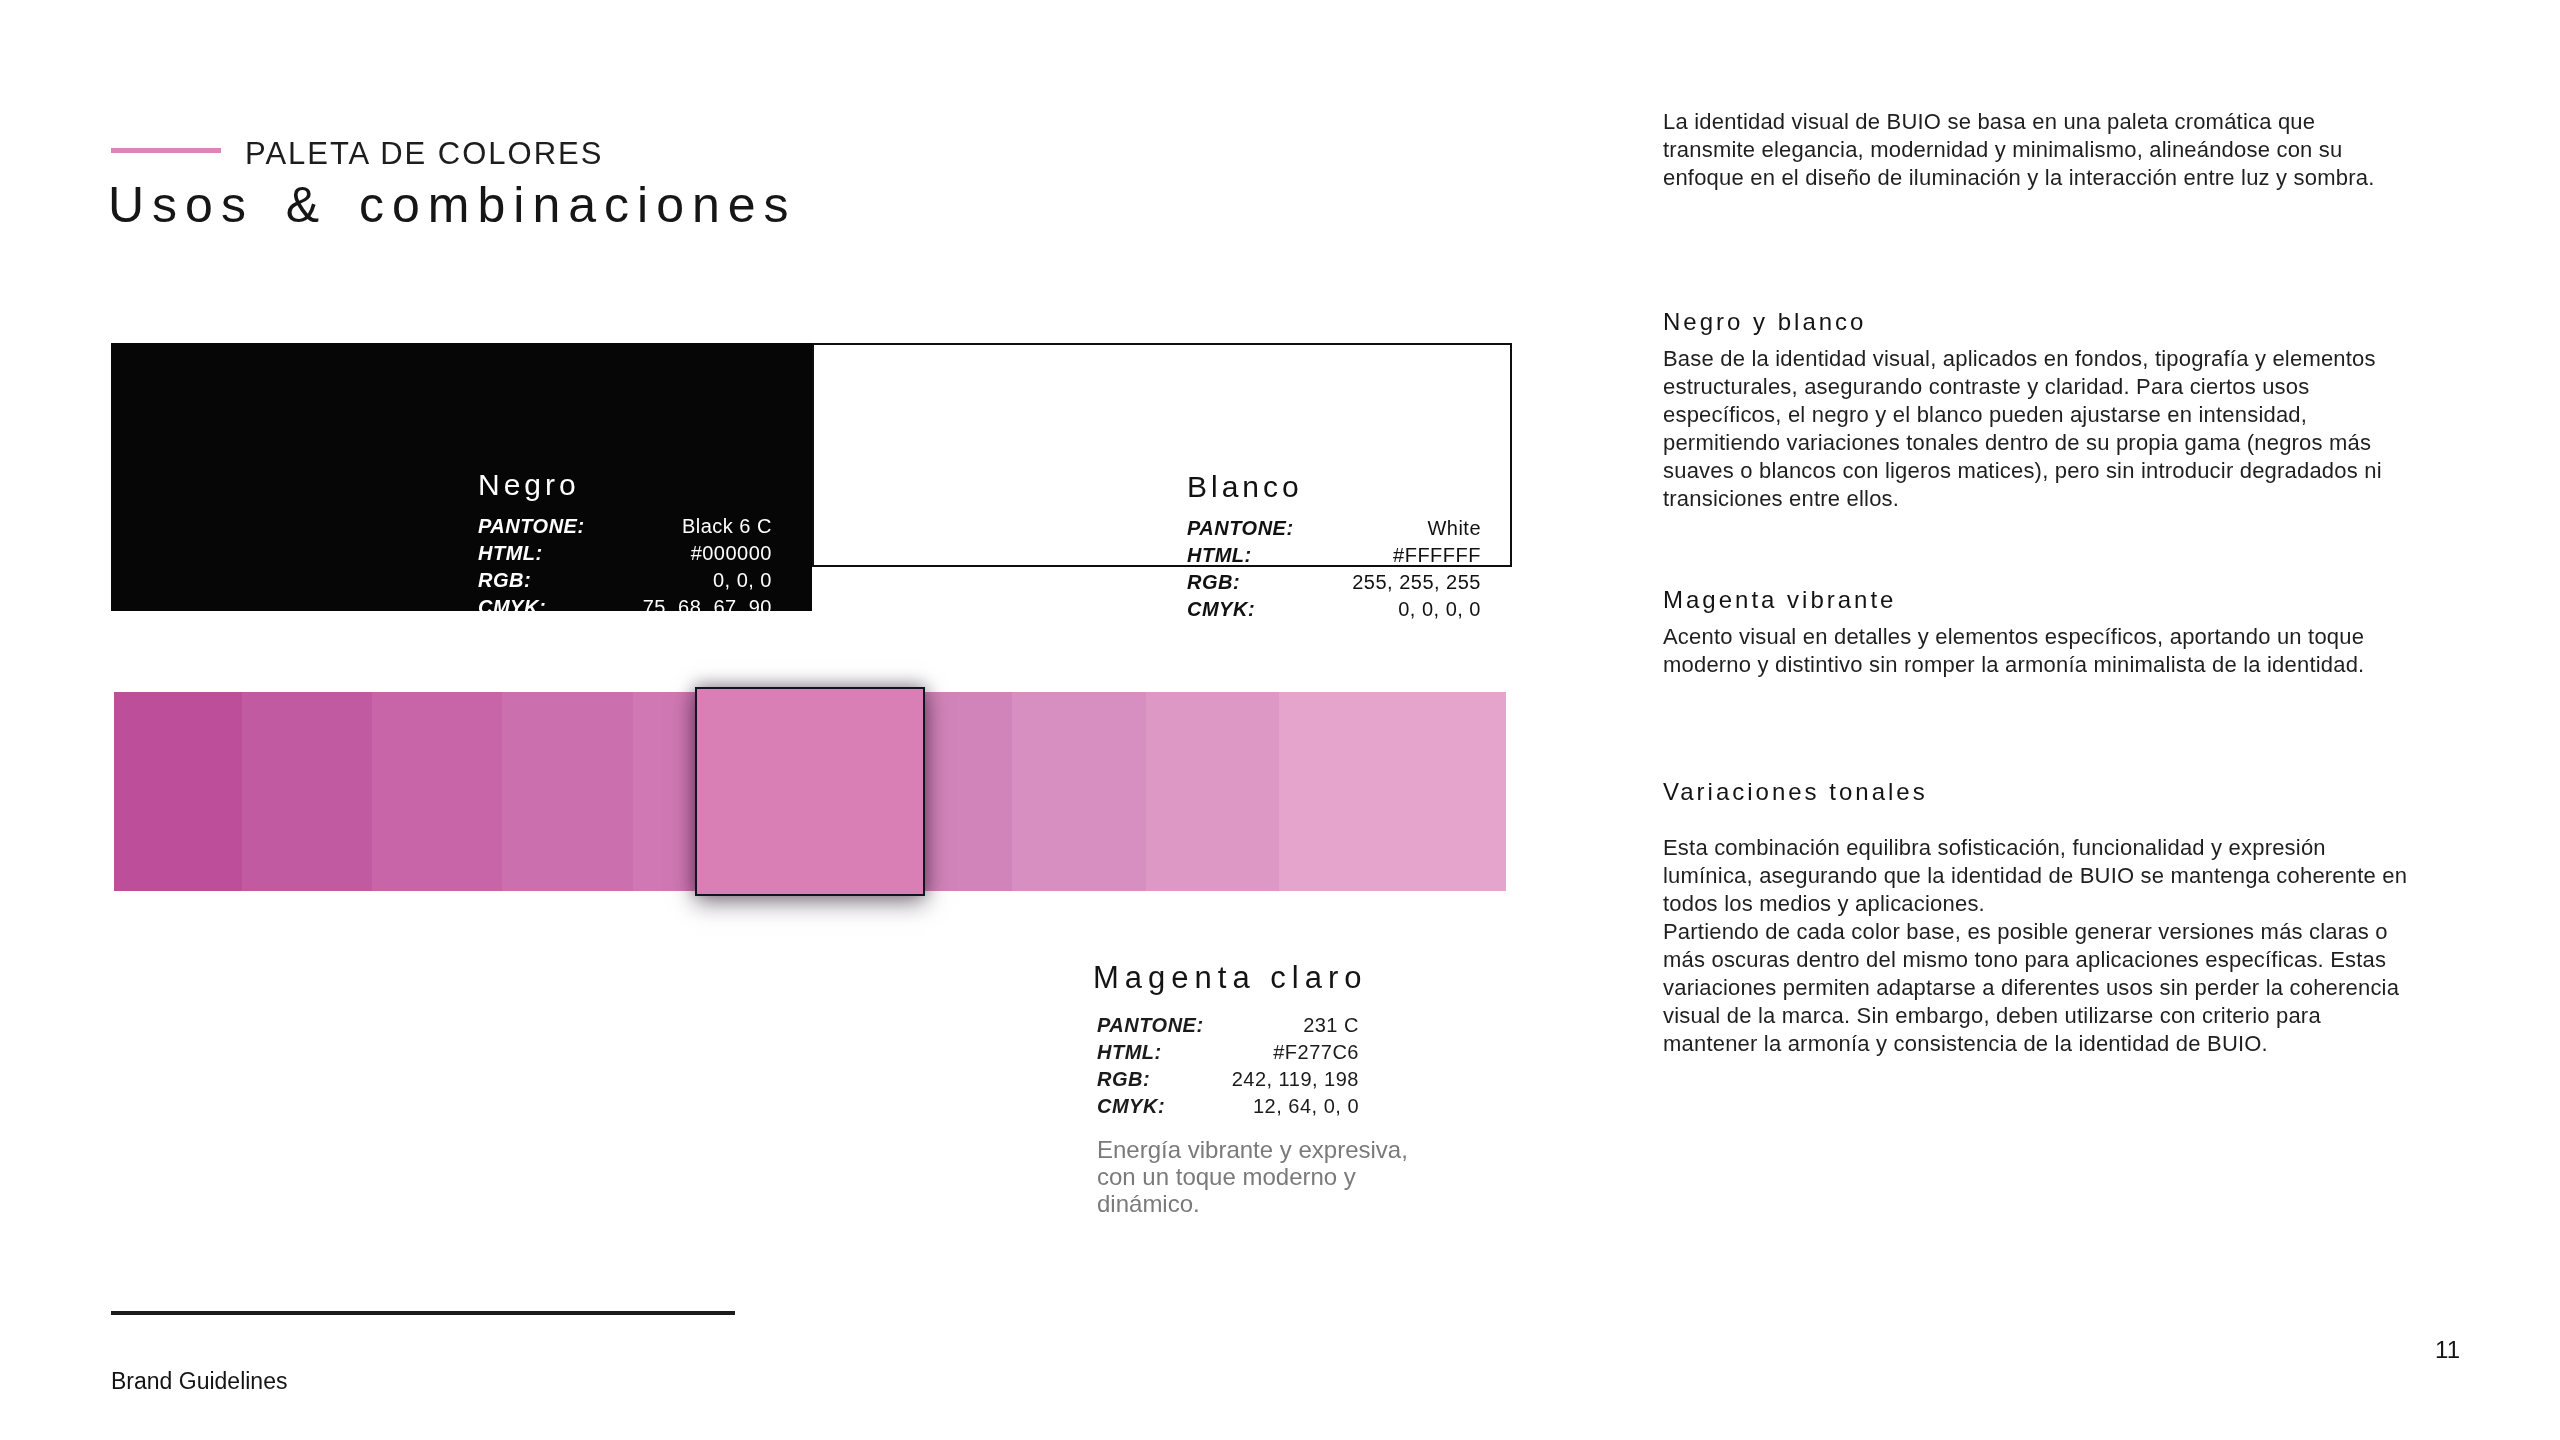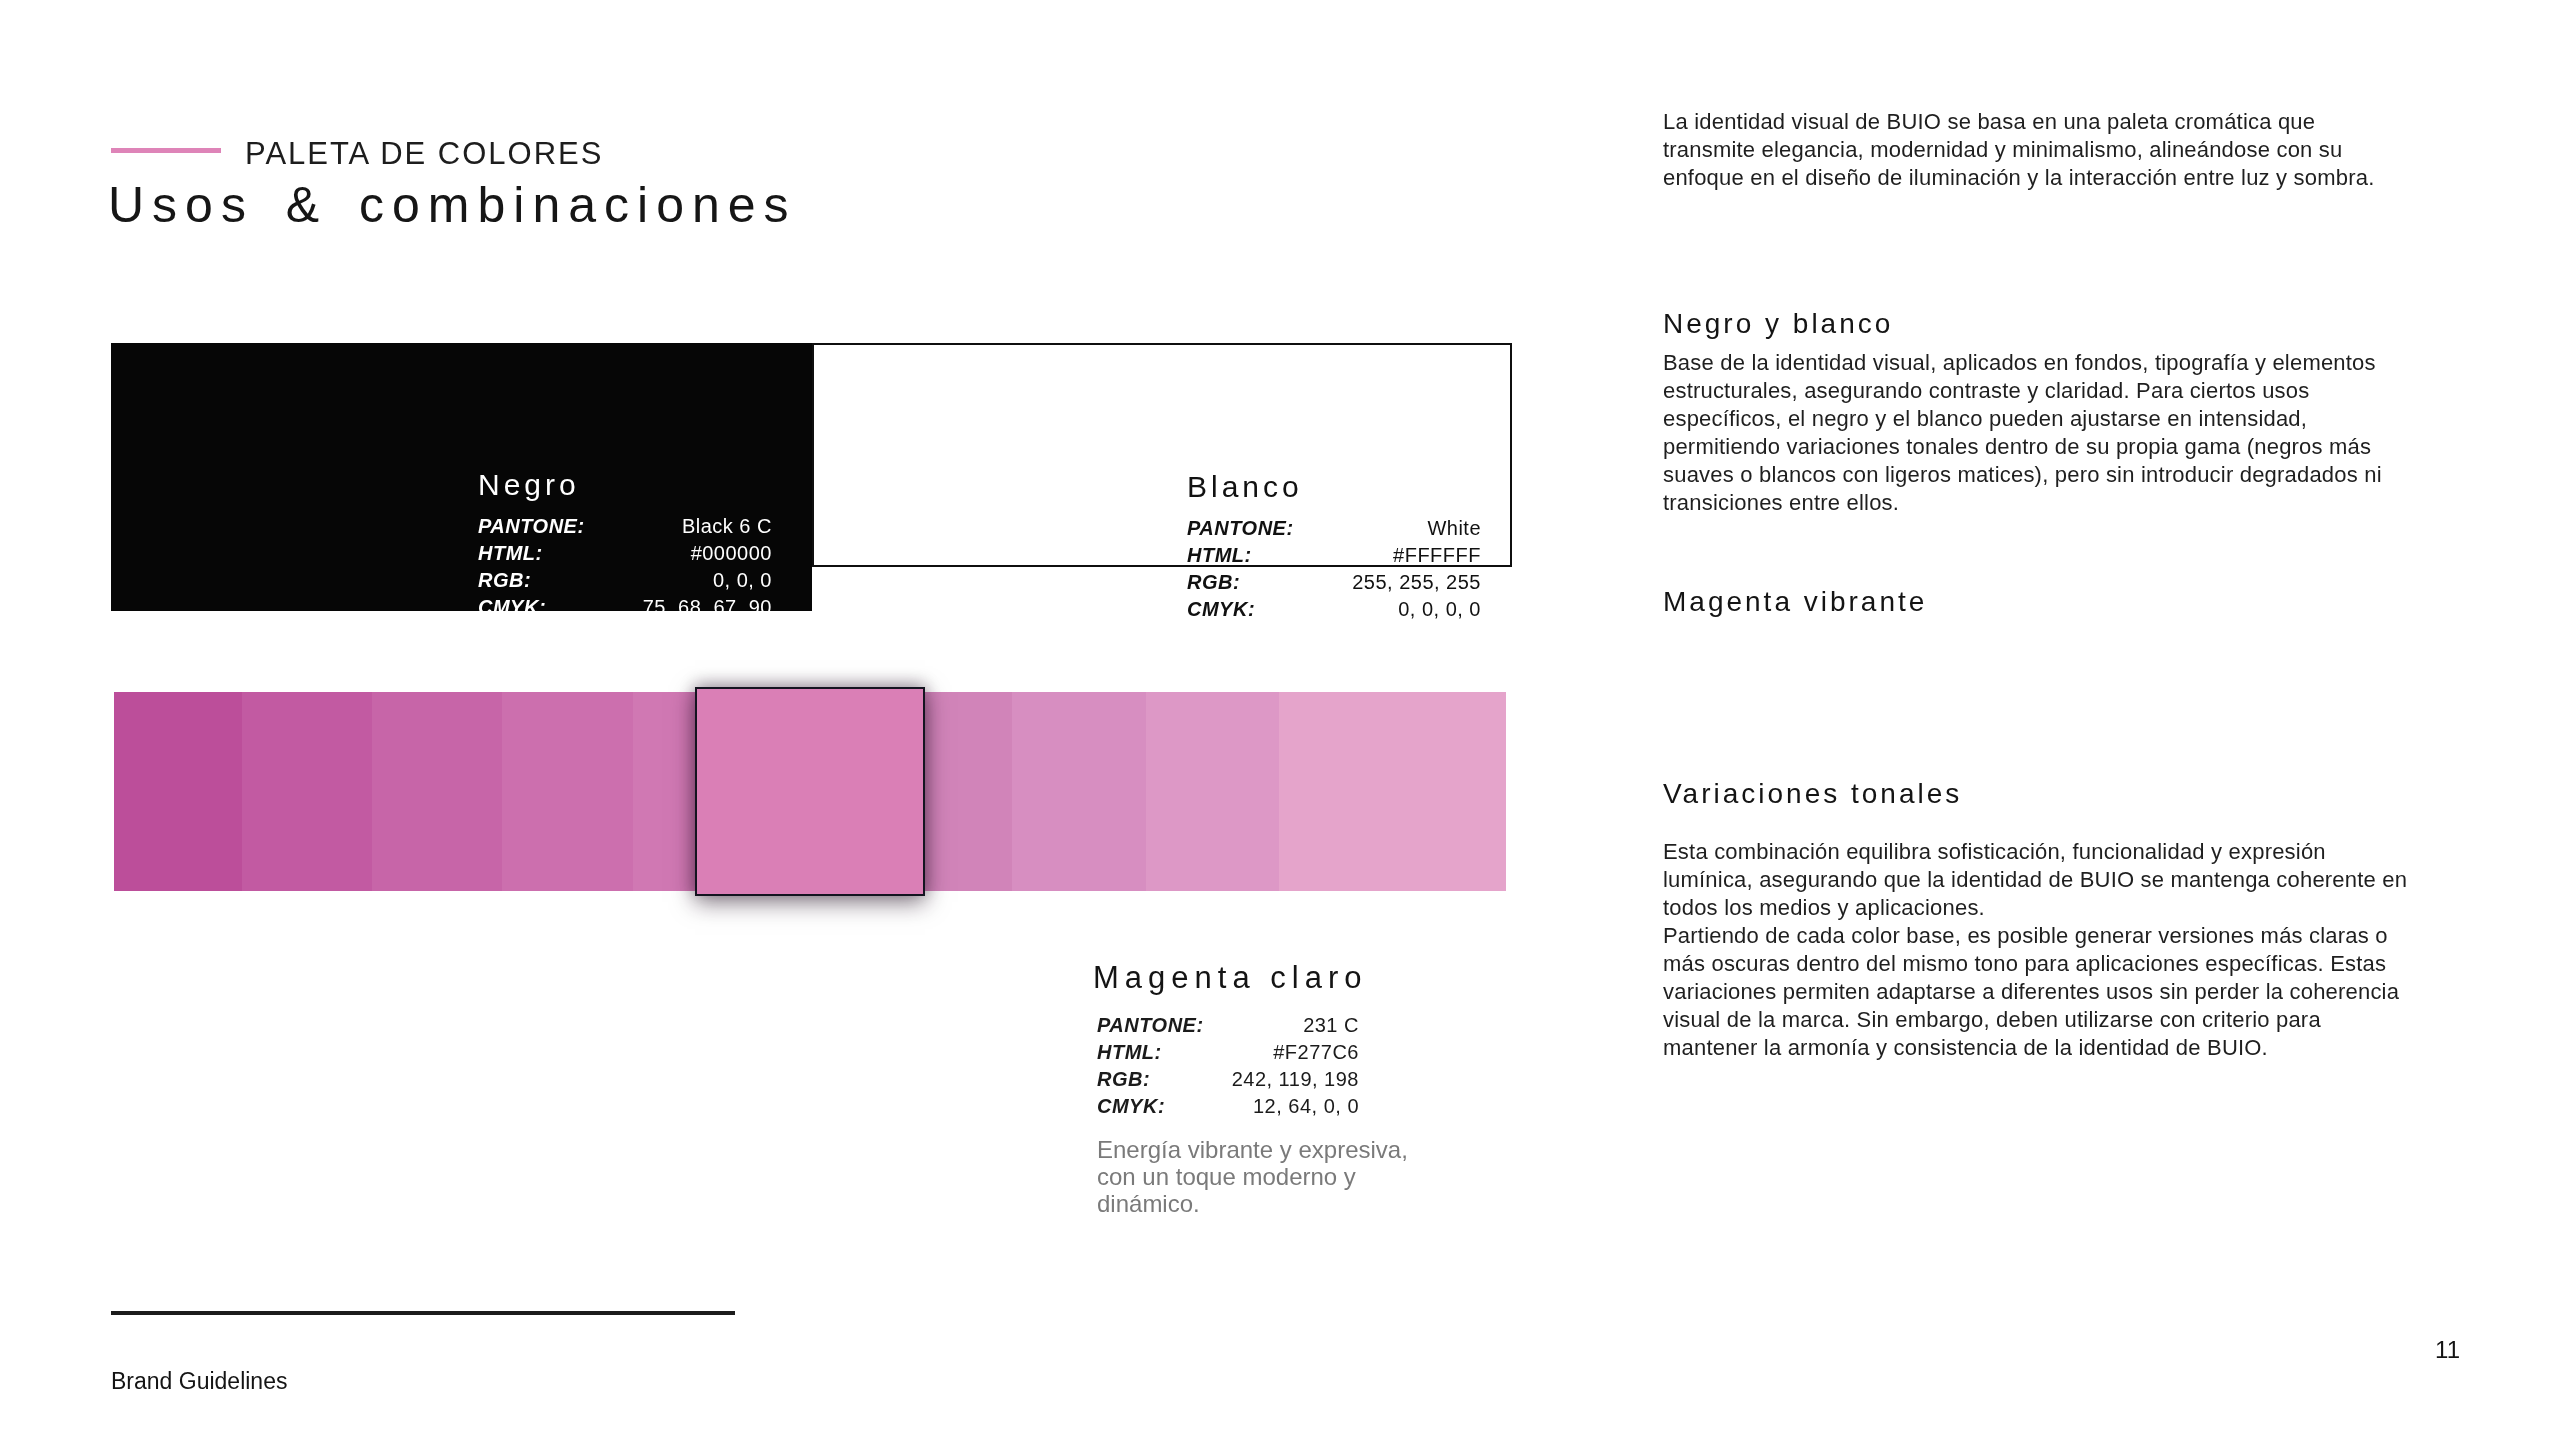--- a/index.html
+++ b/index.html
@@ -38,21 +38,21 @@
 
   
   .magenta-block{left:1093px;top:960px;width:322px;}
   .magenta-title{font-size:31px;letter-spacing:6px;margin:0 0 16px 0;font-weight:400;color:#141414;}
   .magenta-rows{width:262px;margin-left:4px;}
   .magenta-desc{margin-top:16px;margin-left:4px;font-size:24px;line-height:27px;color:#7a7a7a;white-space:pre-line;}
 
   
   .right-col-item{left:1663px;width:748px;}
   .body-text{font-size:22px;line-height:28px;letter-spacing:0.2px;color:#1f1f1f;margin:0;}
-  .section-title{font-size:28px;letter-spacing:3px;font-weight:400;color:#141414;margin:0 0 9px 0;}
+  .section-title{font-size:24px;letter-spacing:3px;font-weight:400;color:#141414;margin:0 0 9px 0;}
   .intro{top:108px;}
   .sec-1{top:308px;}
   .sec-2{top:586px;}
   .sec-3{top:778px;}
   .body-2{margin-top:28px;}
 
   
   .footer-rule{left:111px;top:1311px;width:624px;height:4px;background:#1c1c1c;}
   .footer-label{left:111px;top:1368px;font-size:23px;color:#141414;}
   .page-number{right:100px;top:1336px;font-size:24px;color:#141414;text-align:right;}
@@ -152,20 +152,21 @@
 
 <p class="abs right-col-item body-text intro">La identidad visual de BUIO se basa en una paleta cromática que transmite elegancia, modernidad y minimalismo, alineándose con su enfoque en el diseño de iluminación y la interacción entre luz y sombra.</p>
 
 <div class="abs right-col-item sec-1">
   <h2 class="section-title">Negro y blanco</h2>
   <p class="body-text">Base de la identidad visual, aplicados en fondos, tipografía y elementos estructurales, asegurando contraste y claridad. Para ciertos usos específicos, el negro y el blanco pueden ajustarse en intensidad, permitiendo variaciones tonales dentro de su propia gama (negros más suaves o blancos con ligeros matices), pero sin introducir degradados ni transiciones entre ellos.</p>
 </div>
 
 <div class="abs right-col-item sec-2">
   <h2 class="section-title">Magenta vibrante</h2>
+  <p class="body-text">Acento visual en detalles y elementos específicos, aportando un toque moderno y distintivo sin romper la armonía minimalista de la identidad.</p>
 </div>
 
 <div class="abs right-col-item sec-3">
   <h2 class="section-title">Variaciones tonales</h2>
   <p class="body-text body-2">Esta combinación equilibra sofisticación, funcionalidad y expresión lumínica, asegurando que la identidad de BUIO se mantenga coherente en todos los medios y aplicaciones.</p>
   <p class="body-text">Partiendo de cada color base, es posible generar versiones más claras o más oscuras dentro del mismo tono para aplicaciones específicas. Estas variaciones permiten adaptarse a diferentes usos sin perder la coherencia visual de la marca. Sin embargo, deben utilizarse con criterio para mantener la armonía y consistencia de la identidad de BUIO.</p>
 </div>
 
 <div class="abs footer-rule"></div>
 <div class="abs footer-label">Brand Guidelines</div>

